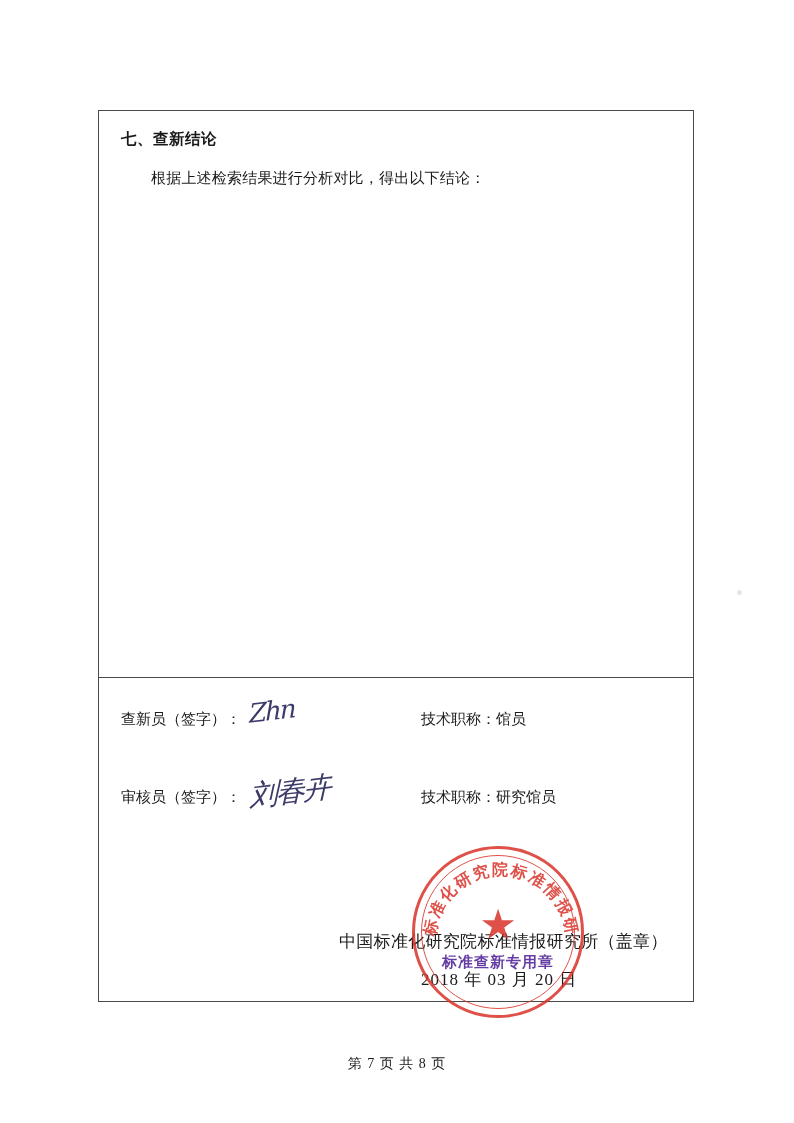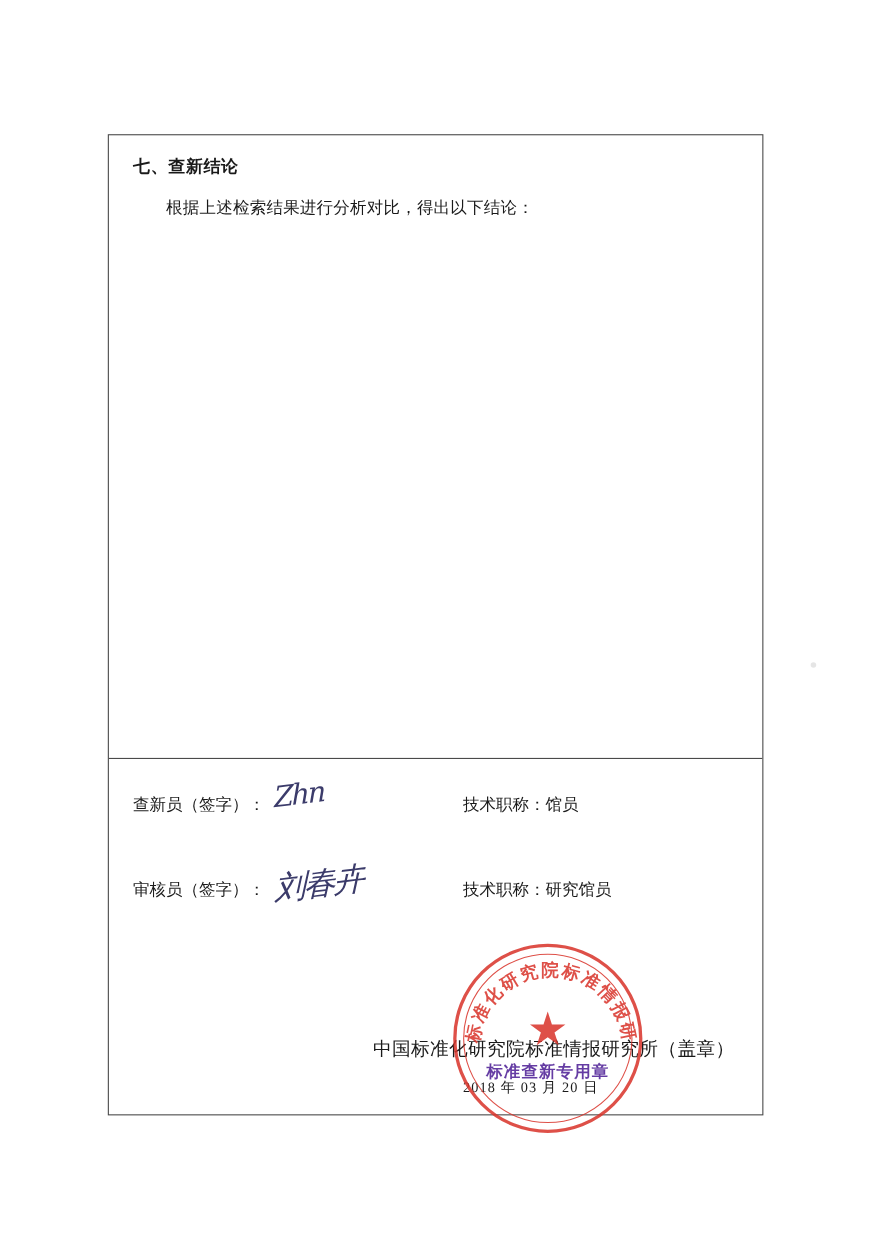--- a/index.html
+++ b/index.html
@@ -11,21 +11,21 @@
     width: 794px;
     height: 1123px;
     position: relative;
     font-family: "Liberation Serif", "DejaVu Serif", serif;
     color: #1a1a1a;
     overflow: hidden;
   }
 
   .page {
     position: absolute;
-    left: 0; top: 12px;
+    left: 0; top: 0;
     width: 794px;
     height: 954px;
   }
 
   
   .doc-frame {
     position: absolute;
     left: 98px;
     top: 110px;
     width: 596px;
@@ -115,21 +115,21 @@
     left: 240px;
     top: 252px;
     font-size: 17px;
     white-space: nowrap;
     letter-spacing: 0.3px;
   }
   .date-line {
     position: absolute;
     left: 322px;
     top: 290px;
-    font-size: 13px;
+    font-size: 17px;
     white-space: nowrap;
     letter-spacing: 1px;
   }
 
   
   .seal {
     position: absolute;
     left: 313px;
     top: 735px;
     width: 172px;
@@ -243,14 +243,15 @@
         <text>
           <textPath href="#arcpath" startOffset="50%" text-anchor="middle" id="sealArcText">中国标准化研究院标准情报研究所</textPath>
         </text>
       </svg>
       <div class="seal-star">★</div>
       <div class="seal-bottom-text">标准查新专用章</div>
     </div>
 
   </div>
 
+  <div class="page-footer">第 7 页 共 8 页</div>
 
 </div>
 
 </body></html>

